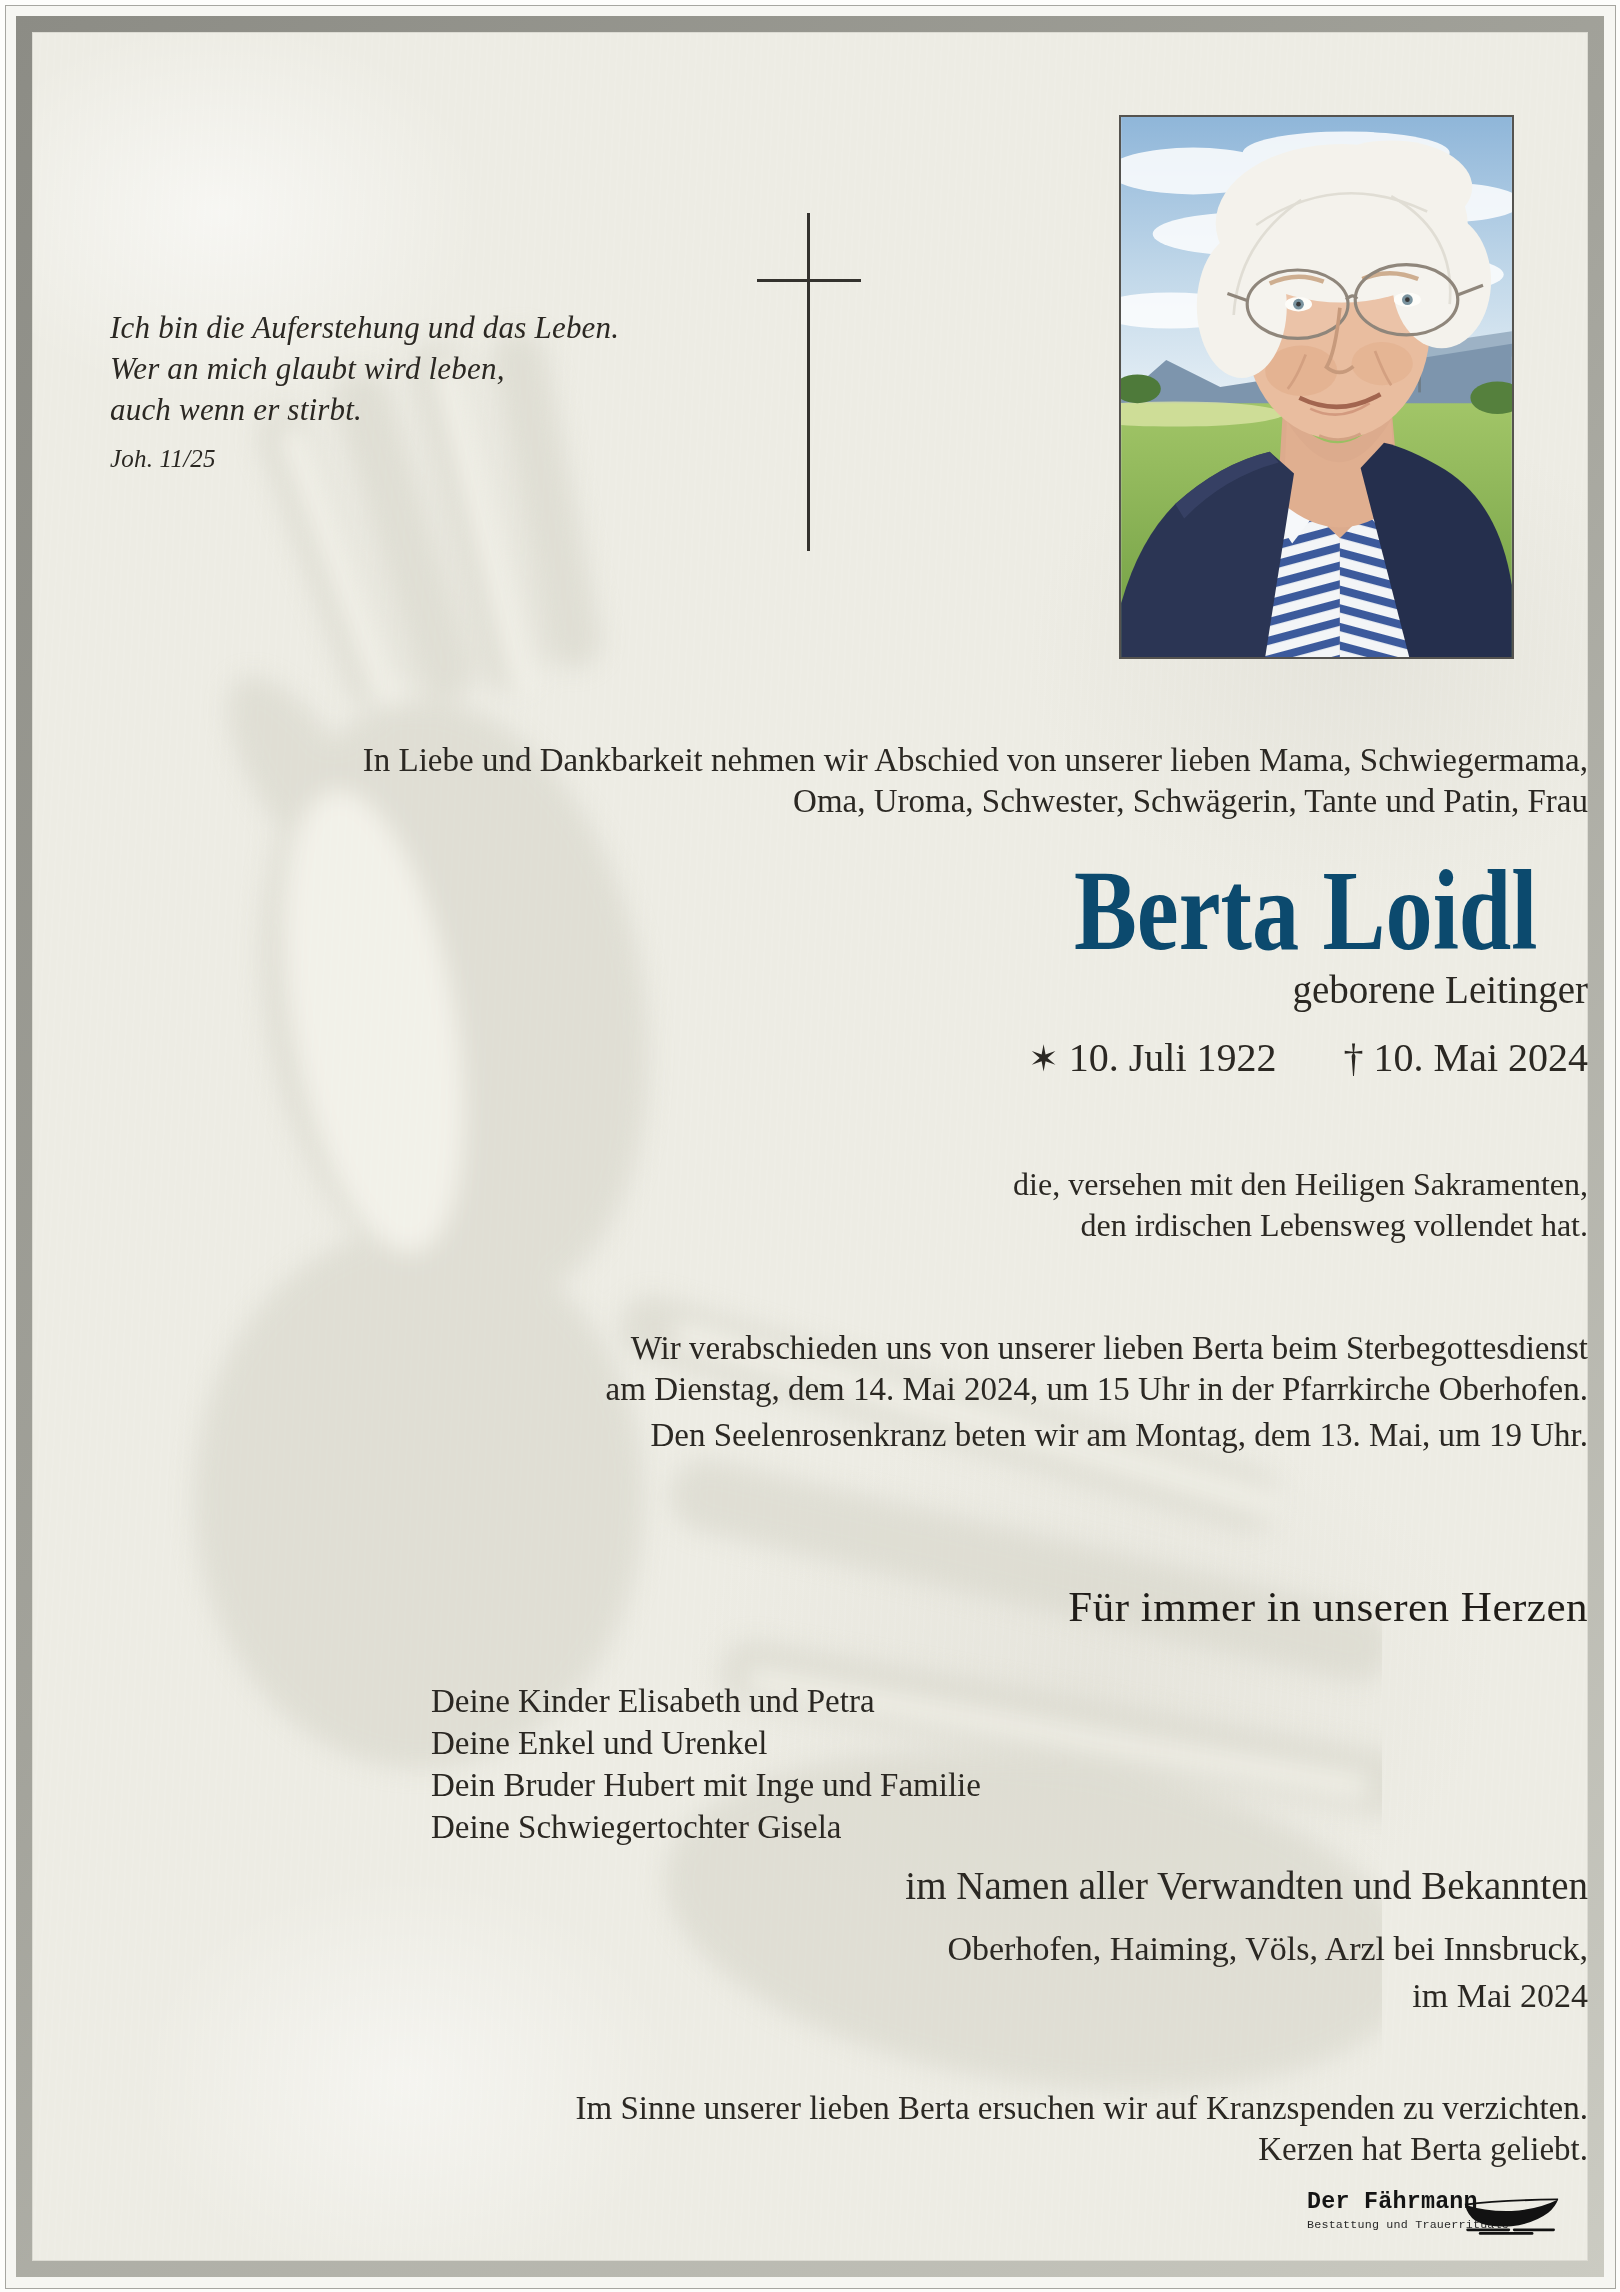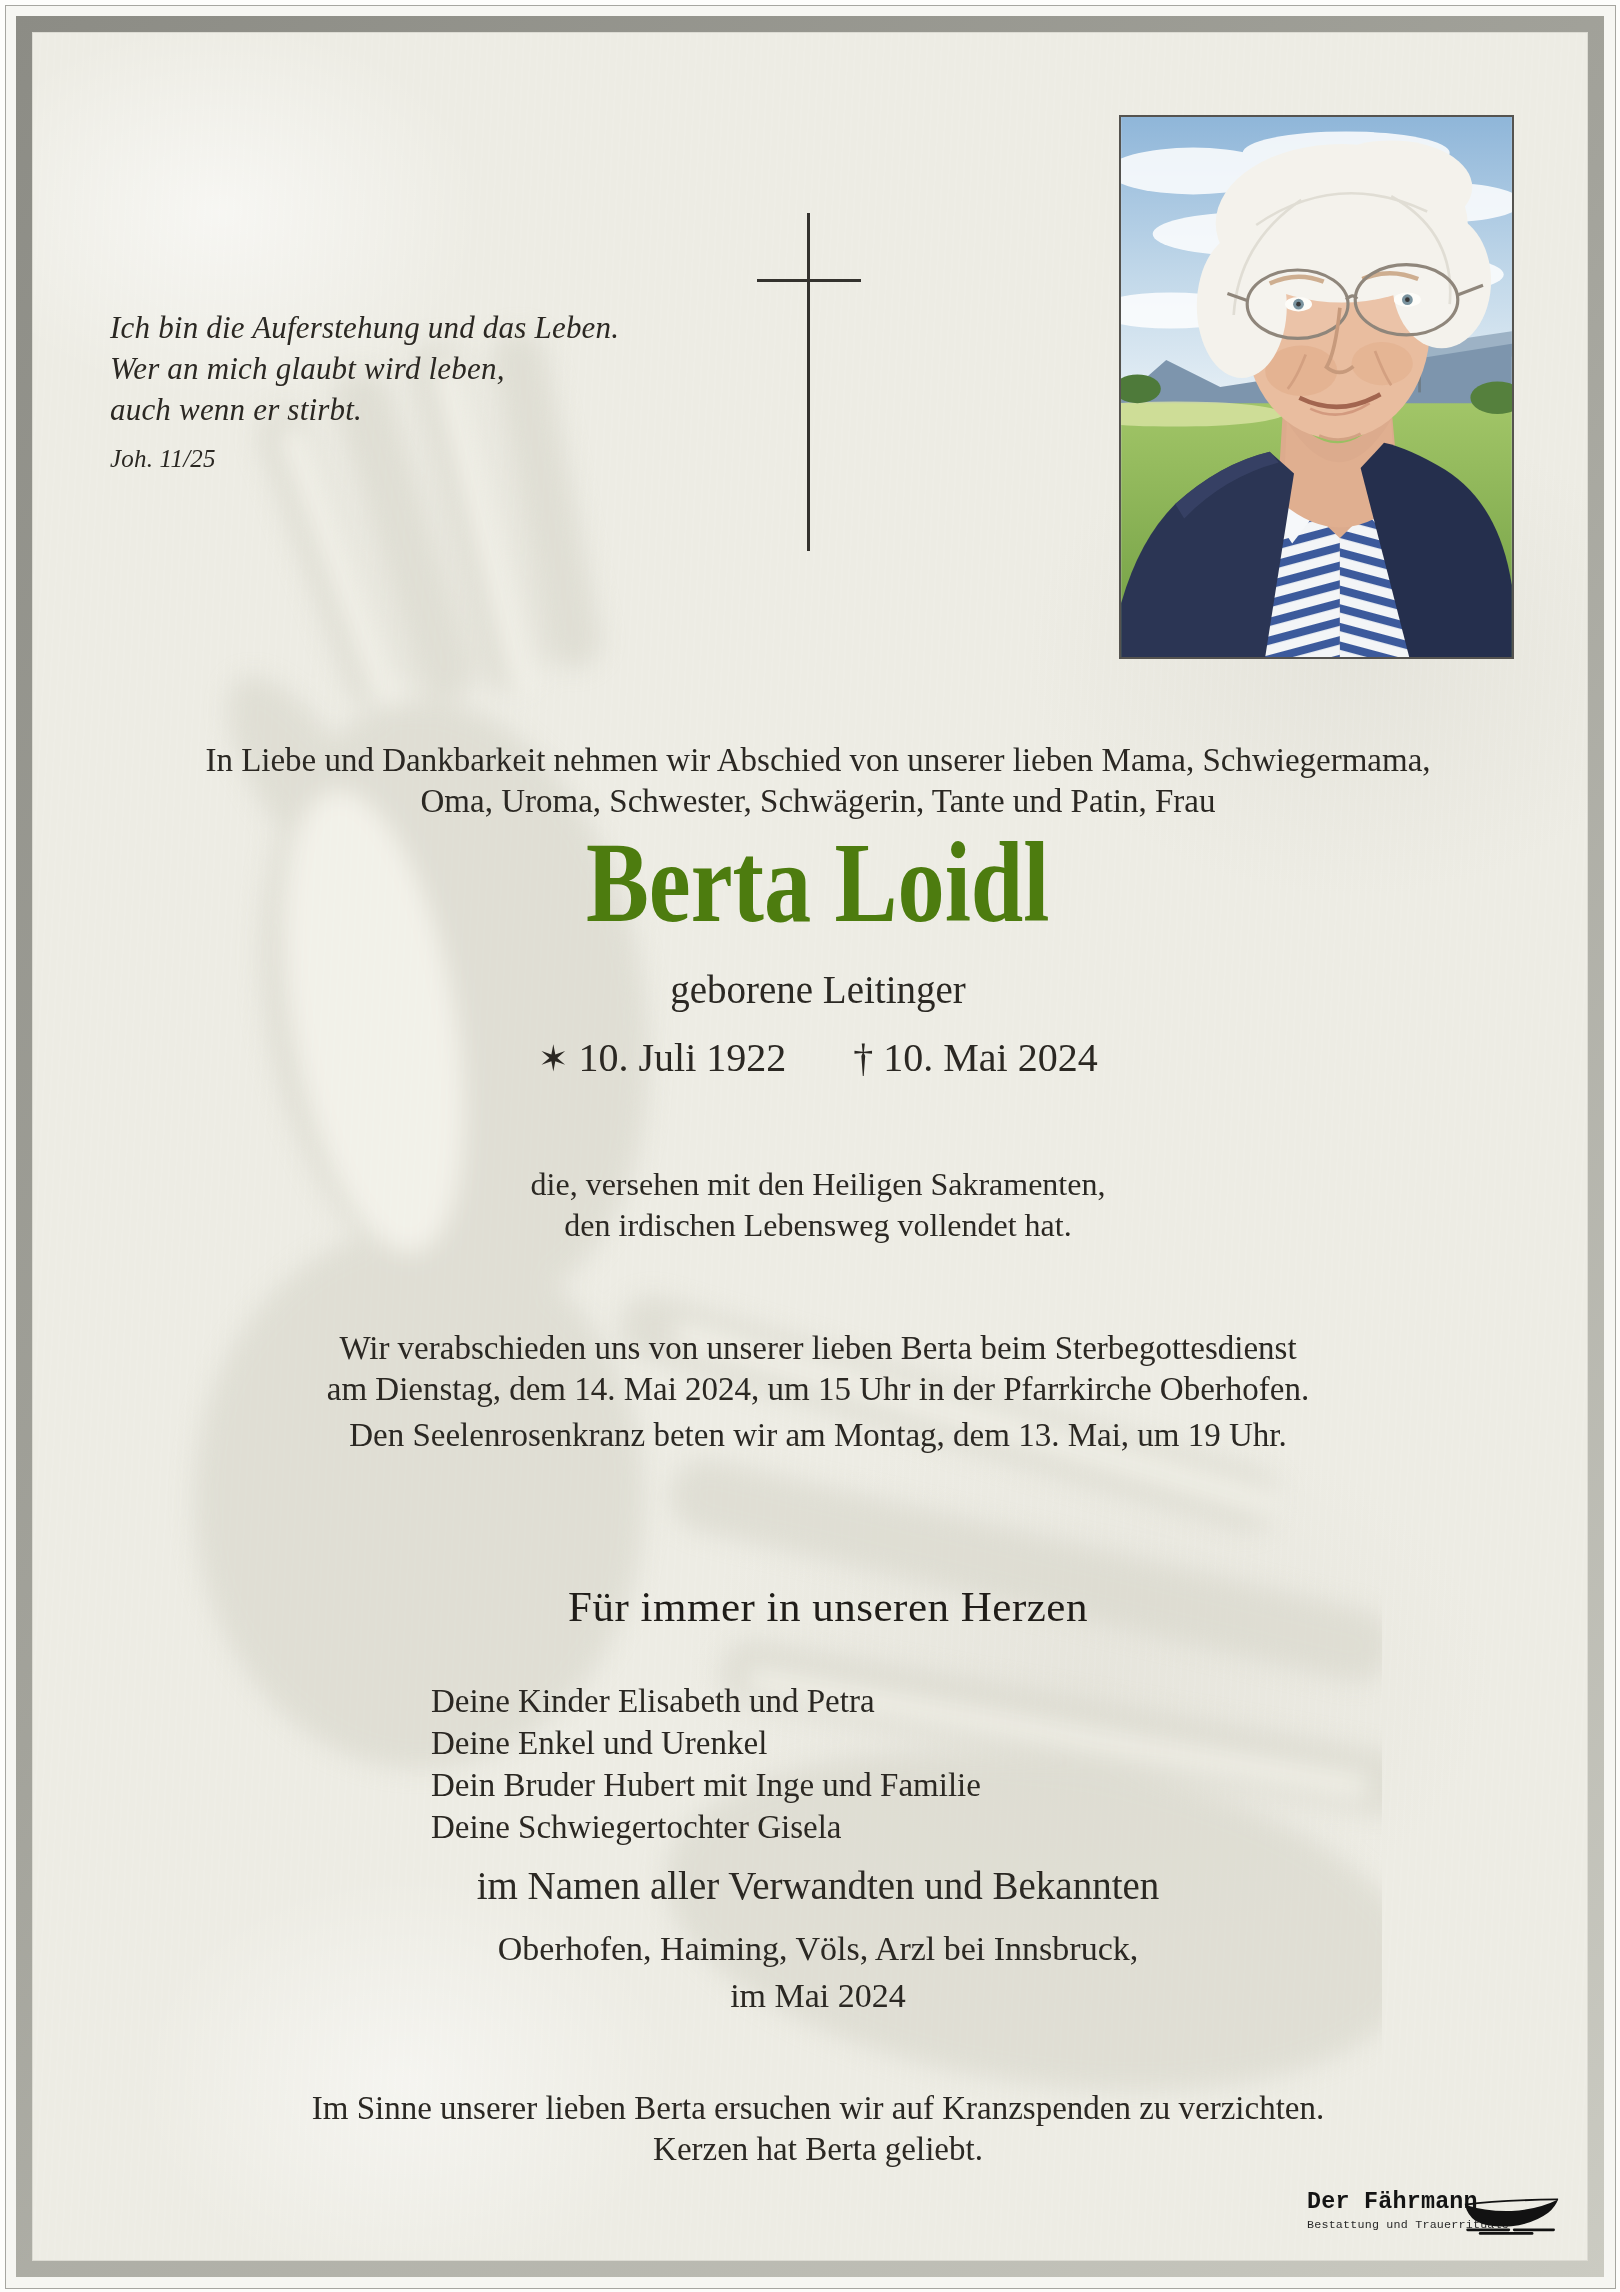--- a/index.html
+++ b/index.html
@@ -18,34 +18,34 @@
     background:
       radial-gradient(378px 270px at 12% 8%,  rgba(255,255,255,.55), transparent 70%),
       radial-gradient(468px 342px at 85% 28%, rgba(213,211,201,.32), transparent 70%),
       radial-gradient(576px 378px at 68% 74%, rgba(219,217,207,.38), transparent 70%),
       radial-gradient(387px 297px at 24% 92%, rgba(255,255,255,.45), transparent 70%);}
   .paper::after{content:"";position:absolute;inset:0;opacity:.35;
     background:repeating-linear-gradient(93deg, rgba(255,255,255,.16) 0 1.8px, rgba(0,0,0,0) 1.8px 7.2px);}
   .watermark{position:absolute;left:32px;top:207px;width:1350px;height:1962px;opacity:.6;}
 
   
-  .center-text{position:absolute;left:32px;right:32px;text-align:center;padding-left:16px;}
+  .center-text{position:absolute;left:32px;right:32px;text-align:right;padding-left:16px;}
 
   .quote{position:absolute;left:110px;top:307px;font-size:31px;line-height:41px;letter-spacing:0.2px;font-style:italic;}
   .quote-ref{font-size:25px;margin-top:8px;}
 
   .cross-v{position:absolute;left:807px;top:213px;width:2.7px;height:338px;background:#34322e;}
   .cross-h{position:absolute;left:757px;top:279px;width:104px;height:2.7px;background:#34322e;}
 
   .photo{position:absolute;left:1119px;top:115px;width:391px;height:540px;
     border:2.7px solid #55534f;background:#cfd8e2;}
   .photo svg{display:block;width:100%;height:100%;}
 
   .intro{top:740px;font-size:33px;line-height:41px;}
-  .name{top:833px;font-size:115px;line-height:99px;color:#4d7c0f;font-weight:bold;}
+  .name{top:861px;font-size:115px;line-height:99px;color:#0c4a6e;font-weight:bold;}
   .name .sx{display:inline-block;transform:scaleX(.82);transform-origin:center;}
   .maiden{top:968px;font-size:39px;line-height:43px;}
   .dates{top:1035px;font-size:40px;line-height:45px;}
   .dates .sep{display:inline-block;width:47px;}
   .star{font-family:"DejaVu Sans", sans-serif;font-size:36px;}
   .sacrament{top:1164px;font-size:32px;line-height:41px;}
   .farewell-1{top:1328px;font-size:33px;line-height:41px;}
   .farewell-2{top:1415px;font-size:33px;line-height:41px;}
   .heading{top:1581px;font-size:43px;line-height:52px;letter-spacing:0.5px;color:#201d19;margin-left:20px;}
   .mourners{position:absolute;left:431px;top:1680px;font-size:33px;line-height:42px;}

